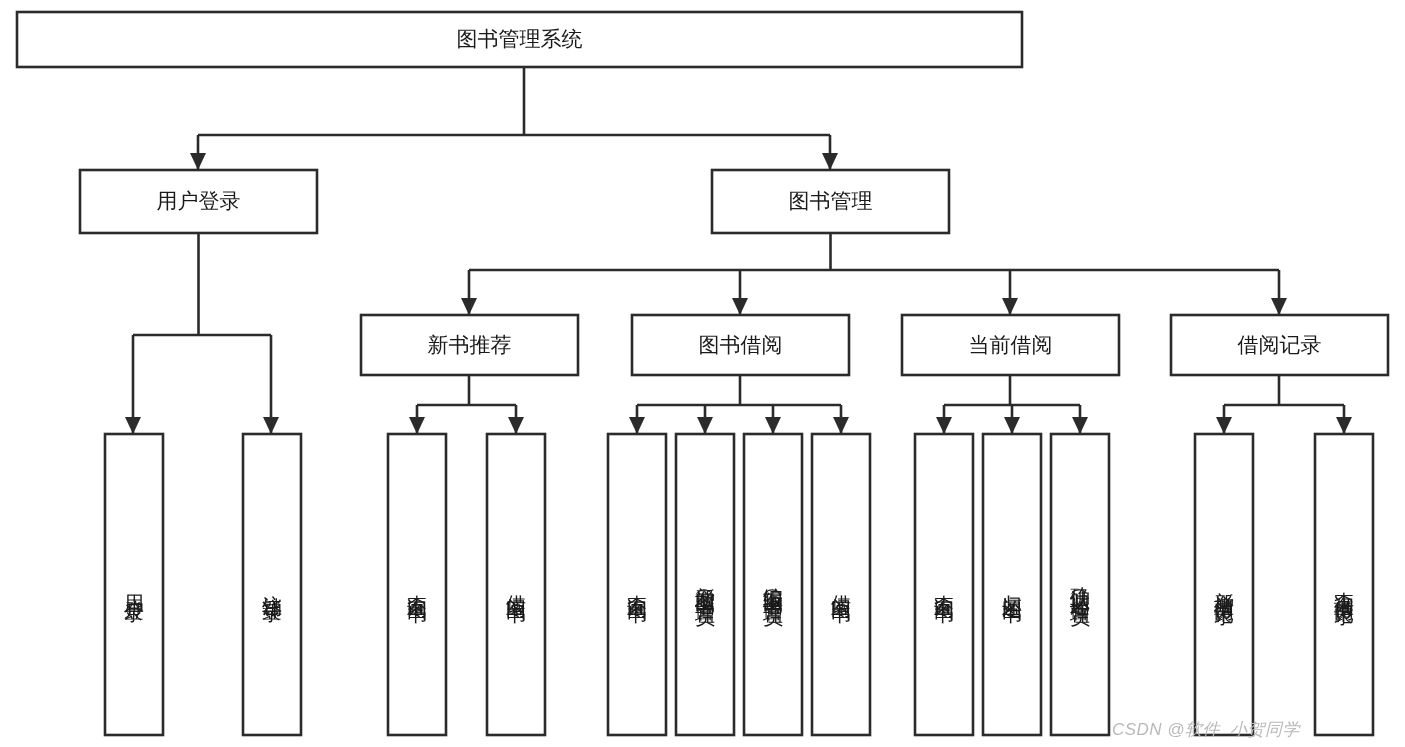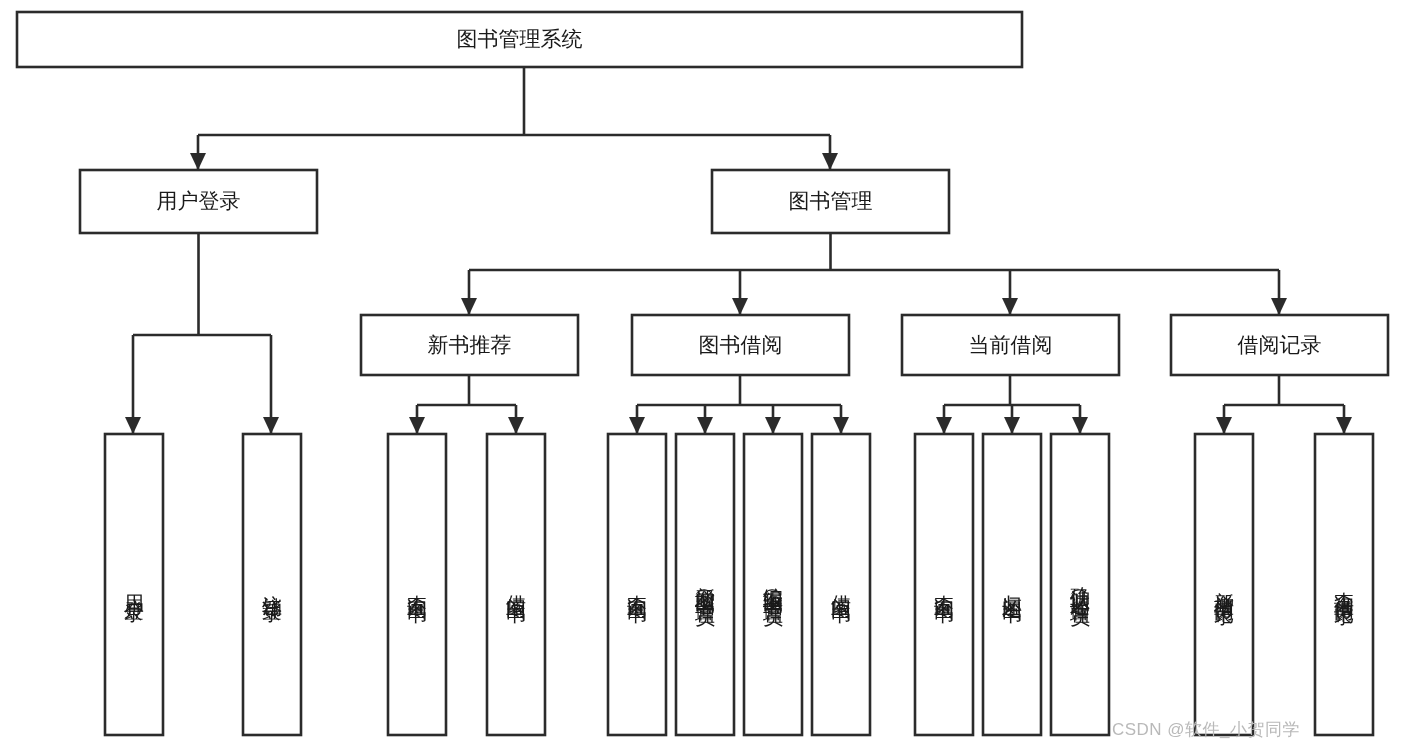--- a/index.html
+++ b/index.html
@@ -66,20 +66,21 @@
   }
   .watermark {
     position: absolute;
     right: 8px;
     bottom: 6px;
     font-family: "Liberation Sans", "DejaVu Sans", sans-serif;
     font-size: 17px;
     color: #b9b9b9;
     letter-spacing: 0.5px;
     user-select: none;
+    font-style: italic;
   }
 </style>
 </head>
 <body>
 
 <div id="diagram-root">
   <svg id="flow" viewBox="0 0 1405 747" xmlns="http://www.w3.org/2000/svg">
     <g id="edges-layer">
         <line x1="524" y1="67" x2="524" y2="135" class="edge-line"></line>
         <line x1="198" y1="135" x2="830" y2="135" class="edge-line"></line>

